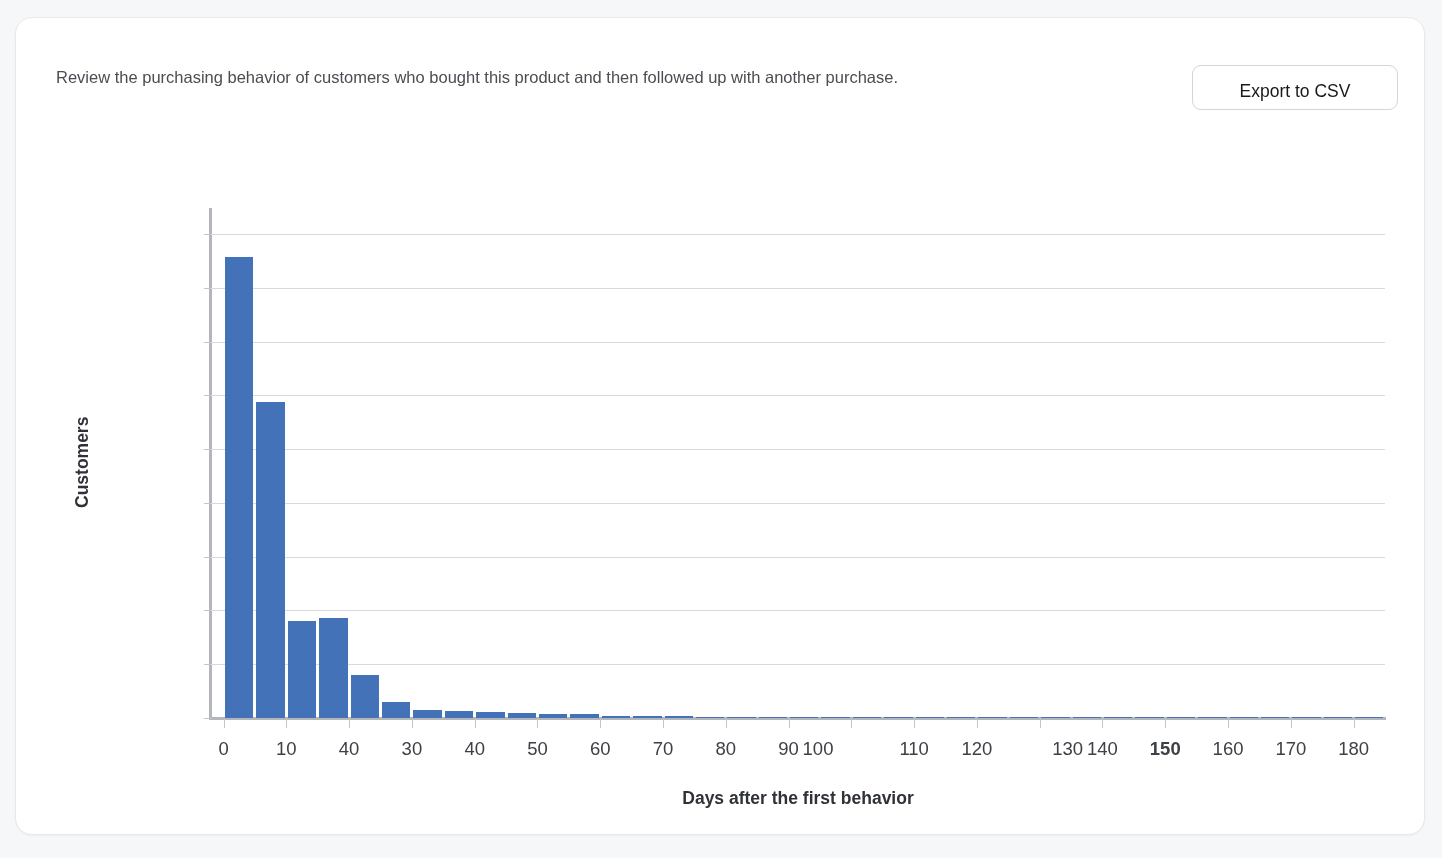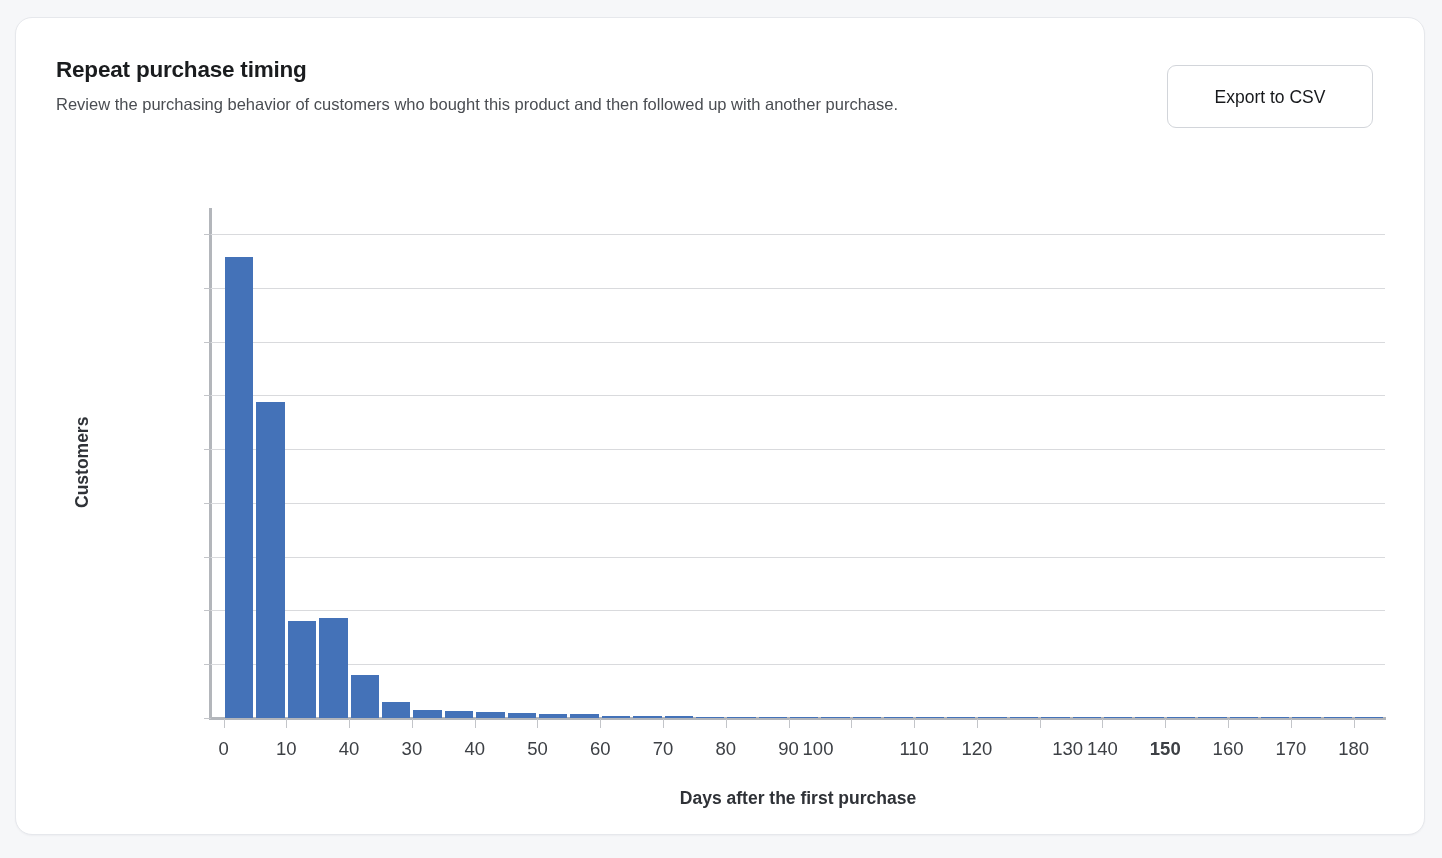--- a/index.html
+++ b/index.html
@@ -48,24 +48,24 @@
     font-size: 16.5px;
     color: #4a4d52;
     line-height: 1.58;
     margin: 8px 0 0 0;
     max-width: 1060px;
     font-weight: 400;
   }
 
   .export-btn {
     position: absolute;
-    right: 51px;
+    right: 26px;
     top: 47px;
     width: 206px;
-    height: 63px;
+    height: 45px;
     background: #ffffff;
     border: 1px solid #d2d5da;
     border-radius: 9px;
     font-family: "Liberation Sans", sans-serif;
     font-size: 17.5px;
     color: #17191c;
     cursor: pointer;
     padding: 0;
     line-height: 50px;
     text-align: center;
@@ -163,29 +163,28 @@
     font-weight: bold;
     color: #2f3237;
   }
 </style>
 </head>
 <body>
 
 <div class="card">
 
   <div class="card-header">
-    <div class="title">Repeat purchase timing</div>
     <div class="subtitle">Review the purchasing behavior of customers who bought this product and then followed up with another purchase.</div>
   </div>
 
   <button class="export-btn">Export to CSV</button>
 
   <div class="chart-wrap">
     <div class="ylabel">Customers</div>
-    <div class="xlabel">Days after the first purchase</div>
+    <div class="xlabel">Days after the first behavior</div>
     <div class="plot" id="plot">
       <div class="axis-line-y"></div>
       <div class="axis-line-x"></div>
     <div class="ytick-mark" style="top: 484px;"></div>
         <div class="gridline" style="top: 430.222px; background: rgb(217, 218, 221);"></div>
         <div class="ytick-mark" style="top: 430.222px;"></div>
         <div class="gridline" style="top: 376.444px; background: rgb(217, 218, 221);"></div>
         <div class="ytick-mark" style="top: 376.444px;"></div>
         <div class="gridline" style="top: 322.667px; background: rgb(217, 218, 221);"></div>
         <div class="ytick-mark" style="top: 322.667px;"></div>

